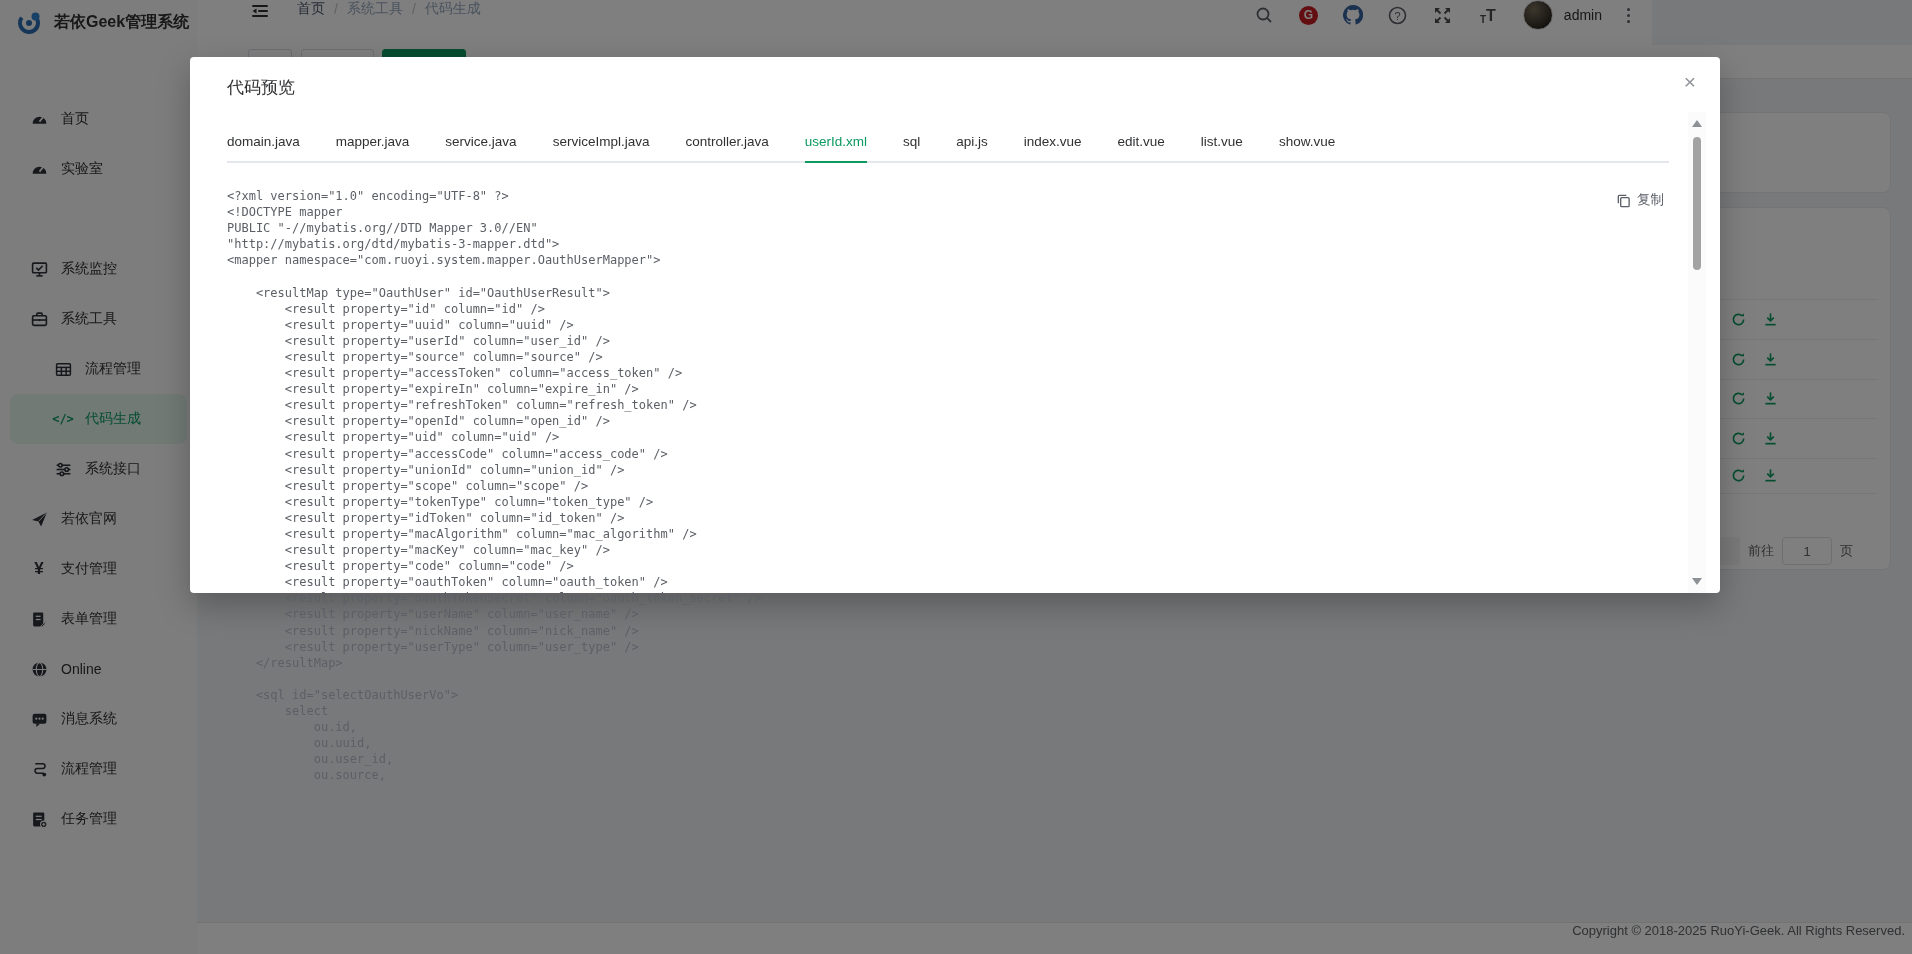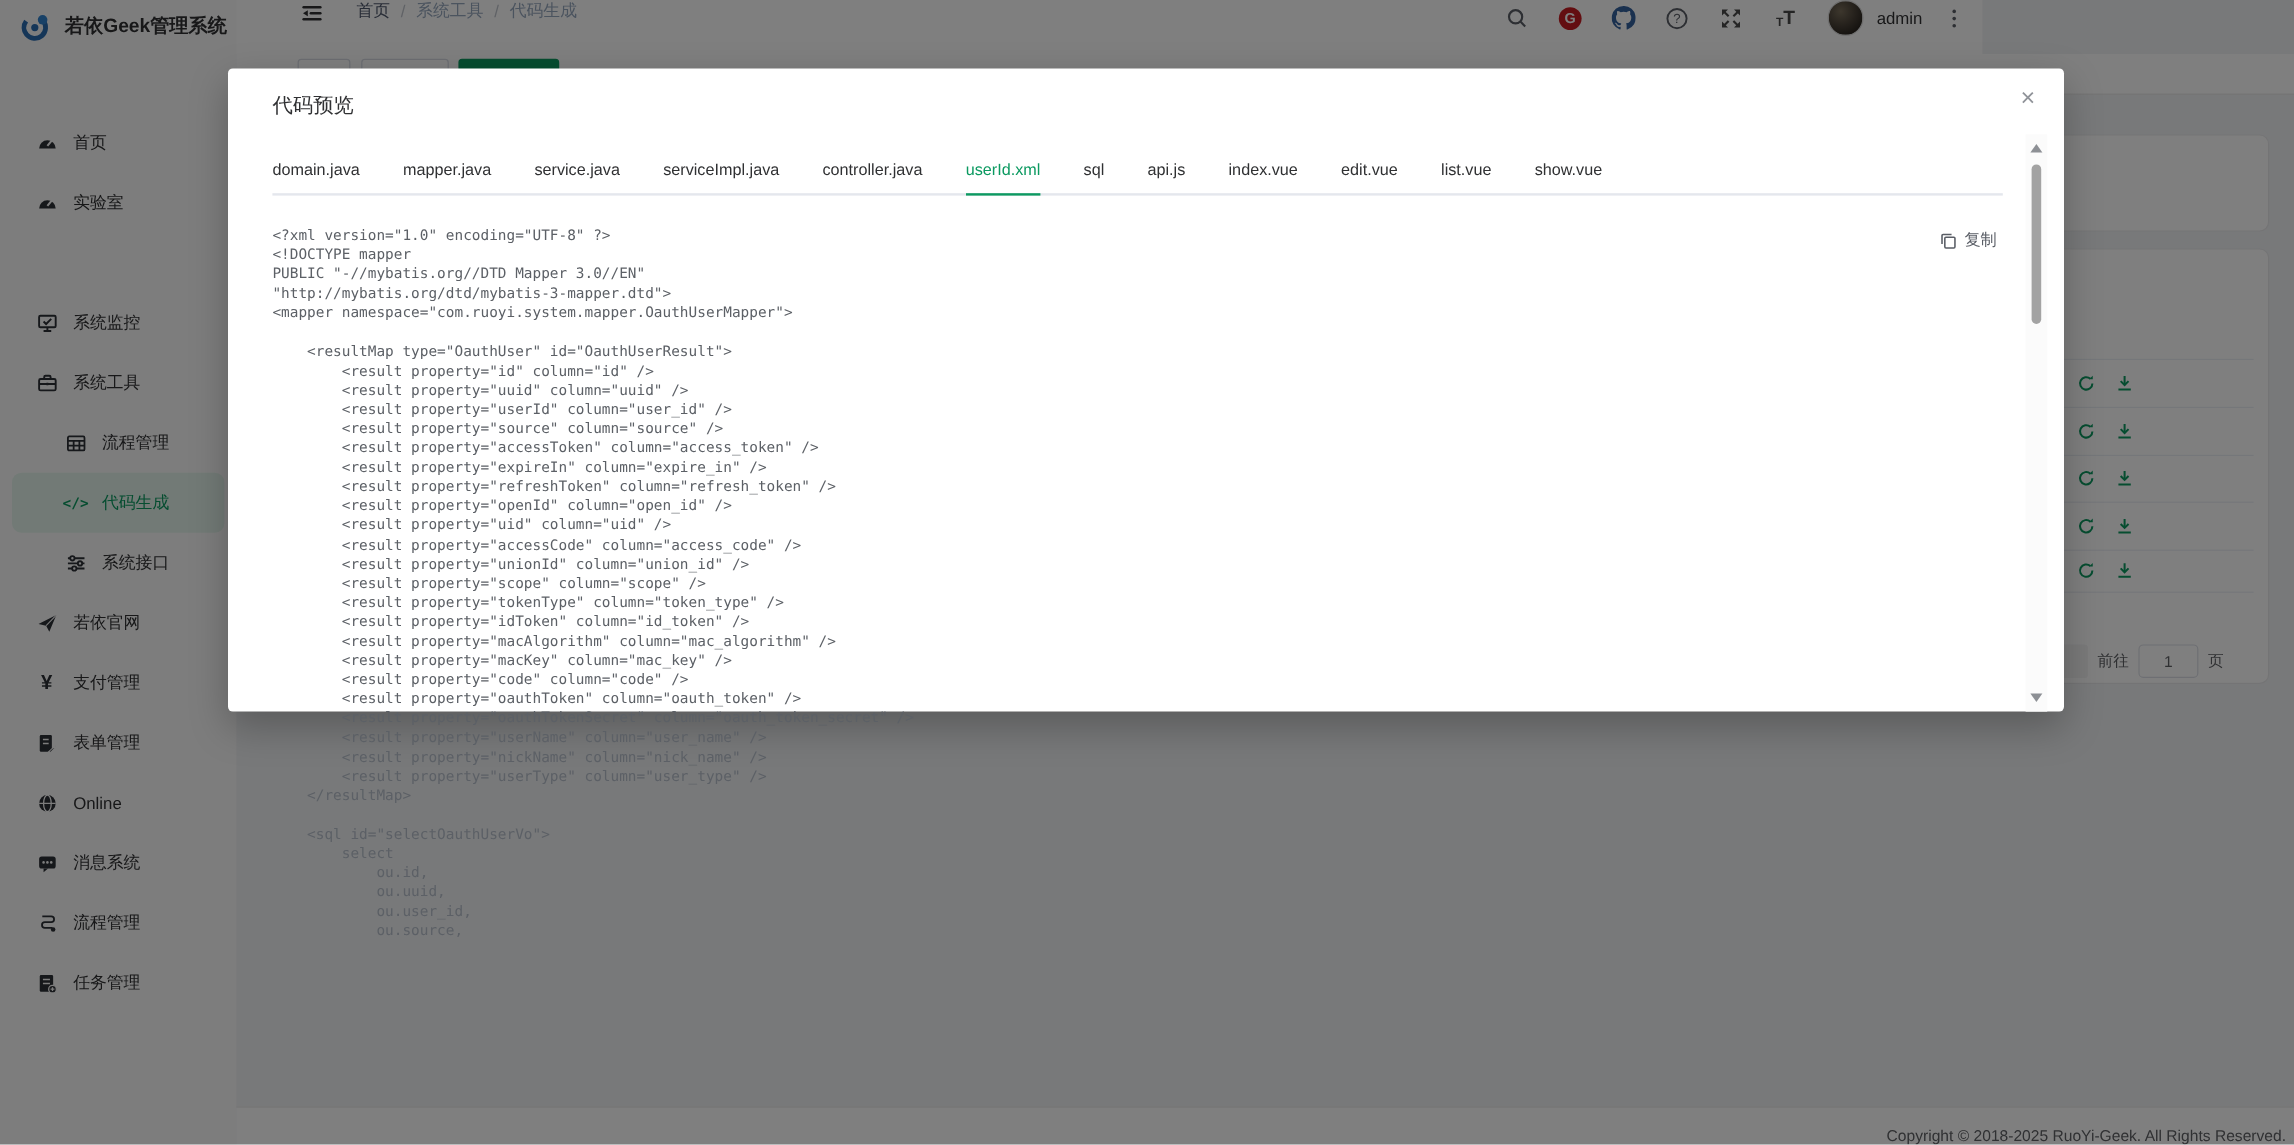--- a/index.html
+++ b/index.html
@@ -48,21 +48,21 @@
   .card-table { left:1610px; top:207px; width:281px; height:363px; }
   .circle-btn { position:absolute; width:32px; height:32px; border-radius:50%; border:1px solid #dcdfe6; display:flex; align-items:center; justify-content:center; color:#606266; background:#fff; cursor:pointer; }
   .trow-sep { position:absolute; left:1612px; width:266px; height:1px; background:#ebeef5; z-index:1; }
   .trow-icons { position:absolute; left:1731px; display:flex; gap:17px; z-index:1; }
   .gicon { width:15px; height:15px; color:#0c9a61; cursor:pointer; }
   .pager { position:absolute; left:1712px; top:537px; z-index:1; display:flex; align-items:center; gap:8px; font-size:13px; color:#606266; }
   .pager-btn { width:28px; height:28px; background:#f4f4f5; border-radius:3px; }
   .pager-input { width:50px; height:28px; border:1px solid #dcdfe6; border-radius:4px; text-align:center; font-size:13px; color:#606266; font-family:inherit; }
 
   
-  .footer { position:absolute; left:197px; top:922px; width:1715px; height:32px; background:#fff; border-top:1px solid #e6e6e6; display:flex; align-items:flex-end; justify-content:flex-end; padding-right:7px; font-size:13px; color:#606266; z-index:1; }
+  .footer { position:absolute; left:197px; top:922px; width:1715px; height:32px; background:#fff; border-top:1px solid #e6e6e6; display:flex; align-items:flex-start; justify-content:flex-end; padding-right:7px; font-size:13px; color:#606266; z-index:1; }
 
   
   .overlay { position:absolute; inset:0; background:rgba(0,0,0,0.5); z-index:10; }
   .dialog { position:absolute; left:190px; top:57px; width:1530px; height:536px; background:#fff; border-radius:4px; box-shadow:0 12px 32px rgba(0,0,0,.25); z-index:20; }
   .dlg-title { position:absolute; left:37px; top:19px; font-size:17px; color:#303133; }
   .dlg-close { position:absolute; right:20px; top:10px; font-size:21px; color:#909399; cursor:pointer; line-height:1; padding:4px; }
   .dlg-tabs { position:absolute; left:37px; top:66px; width:1442px; height:40px; display:flex; gap:36px; border-bottom:2px solid #e4e7ed; }
   .tab { font-size:13.5px; color:#303133; line-height:38px; white-space:nowrap; cursor:pointer; position:relative; }
   .tab.active { color:#0c9a61; }
   .tab.active::after { content:""; position:absolute; left:0; right:0; bottom:-2px; height:2px; background:#0c9a61; }

